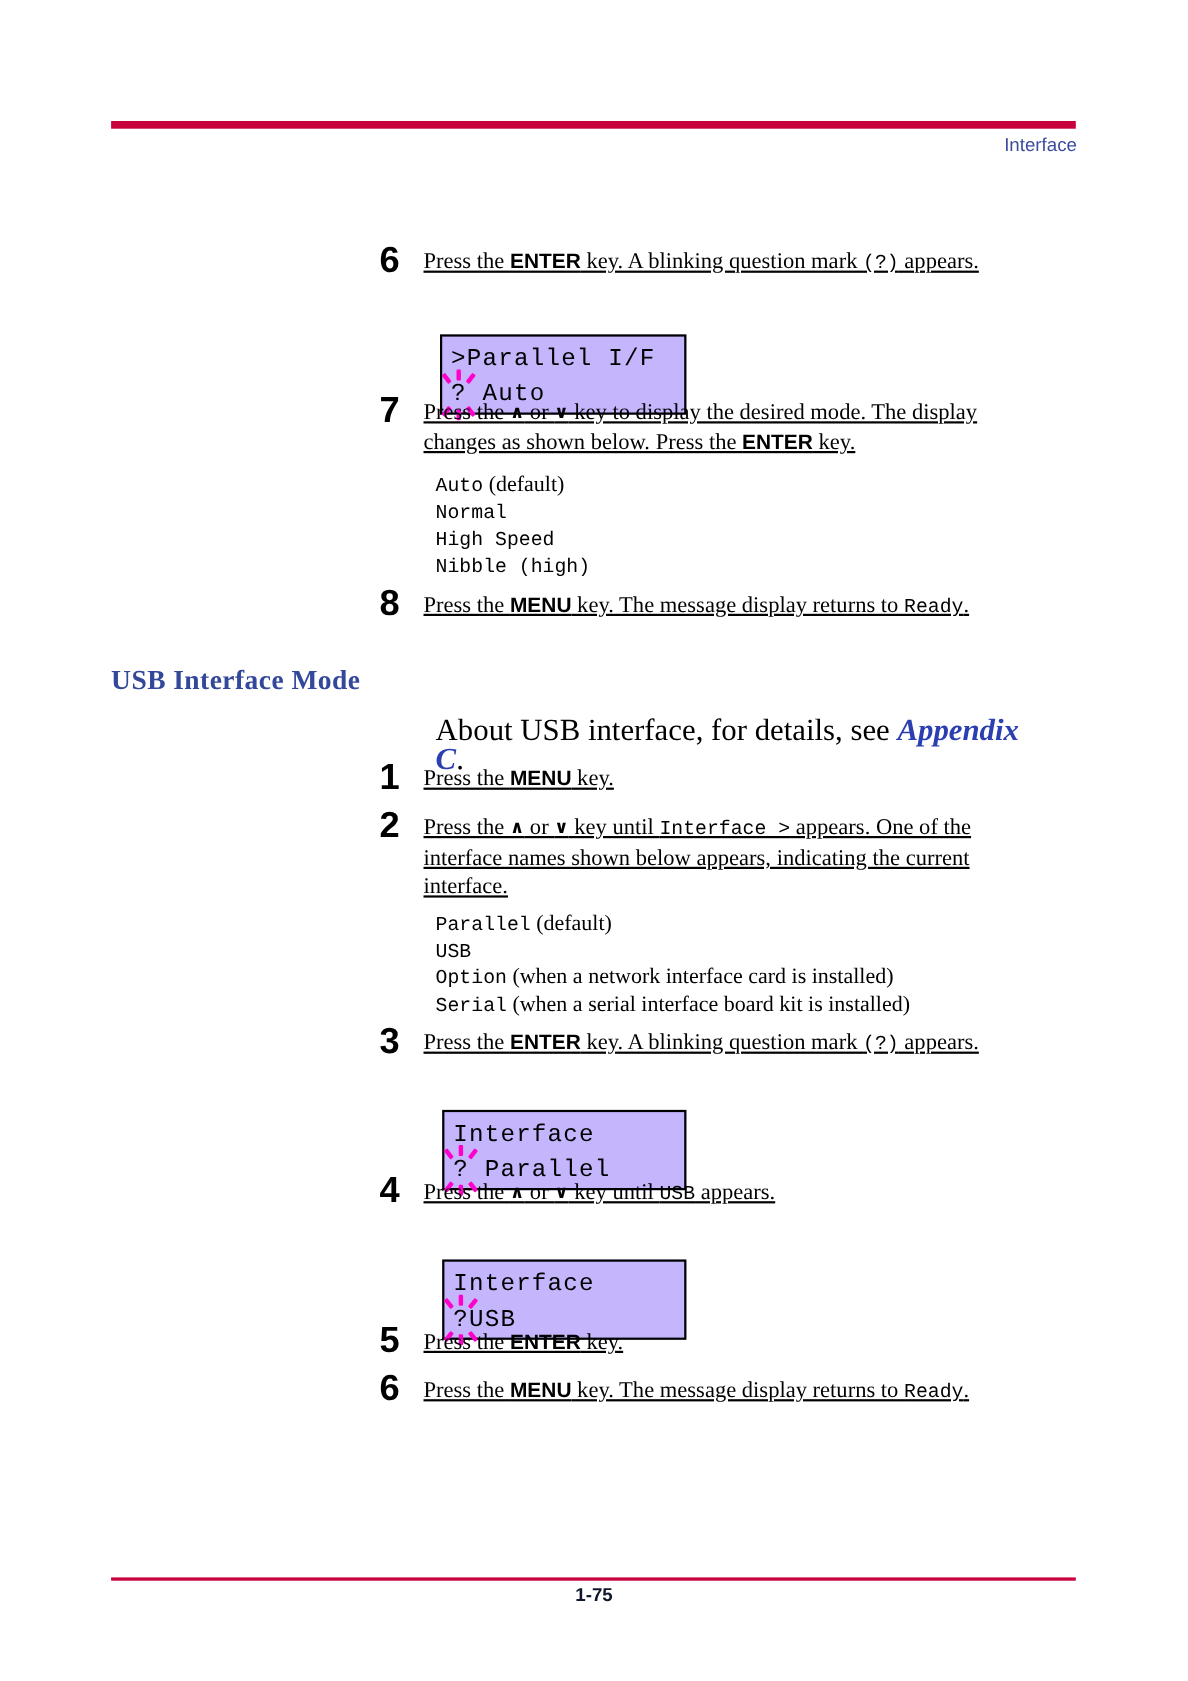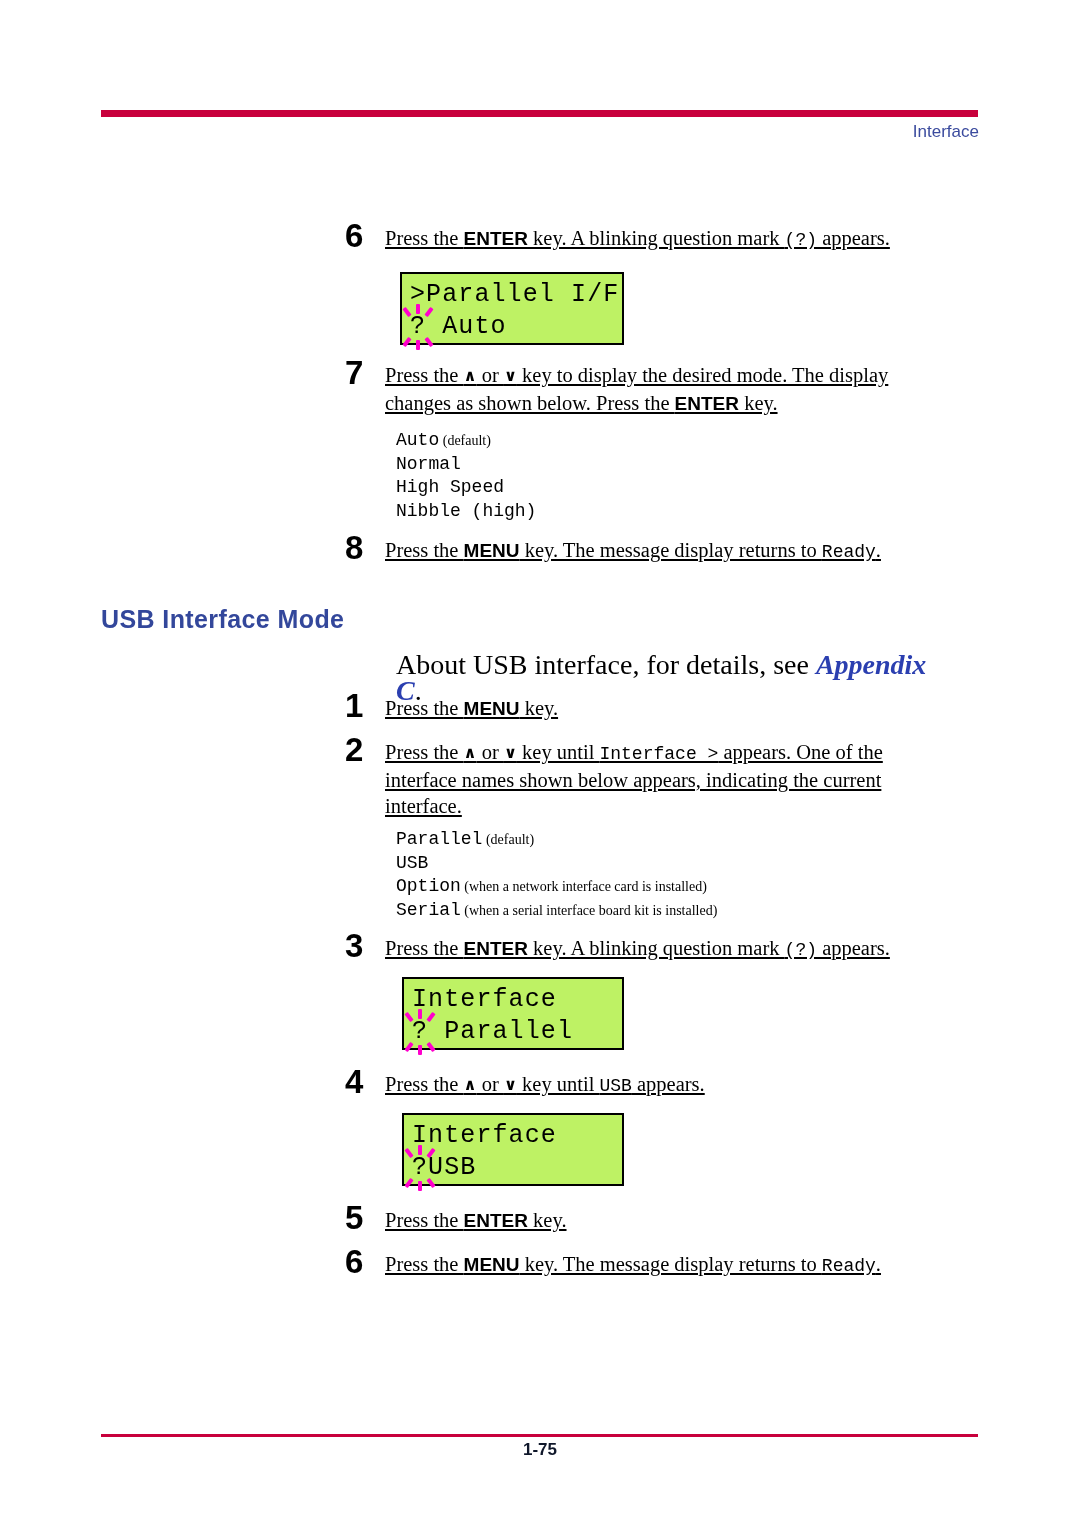--- a/index.html
+++ b/index.html
@@ -98,21 +98,21 @@
     font-size: 16px;
     font-weight: bold;
     position: relative;
     top: -1px;
   }
 
   
   .section-heading {
     position: absolute;
     left: 101px;
-    font-family: Liberation Sans, sans-serif;
+    font-family: Liberation Serif, serif;
     font-weight: bold;
     font-size: 25px;
     color: #33479b;
     letter-spacing: 0.4px;
   }
 
   
   .para {
     position: absolute;
     font-family: "Liberation Serif", serif;
@@ -128,34 +128,35 @@
 
   
   .opt-list {
     position: absolute;
     font-family: "Liberation Mono", monospace;
     font-size: 18px;
     line-height: 22.5px;
   }
   .opt-list .note {
     font-family: "Liberation Serif", serif;
-    font-size: 14px;
+    font-size: 20px;
   }
 
   
   .lcd {
     position: absolute;
     border: 2px solid #000;
-    background: #bef264;
+    background: #c4b5fd;
     box-sizing: border-box;
     font-family: "Liberation Mono", monospace;
-    font-size: 25px;
+    font-size: 22px;
     line-height: 32px;
     letter-spacing: 1.1px;
     padding: 5px 0 5px 8px;
+    margin-top: 32px;
   }
   .lcd-line { white-space: pre; position: relative; }
 
   
   .blink {
     position: relative;
     display: inline-block;
   }
   .blink .rays {
     position: absolute;

